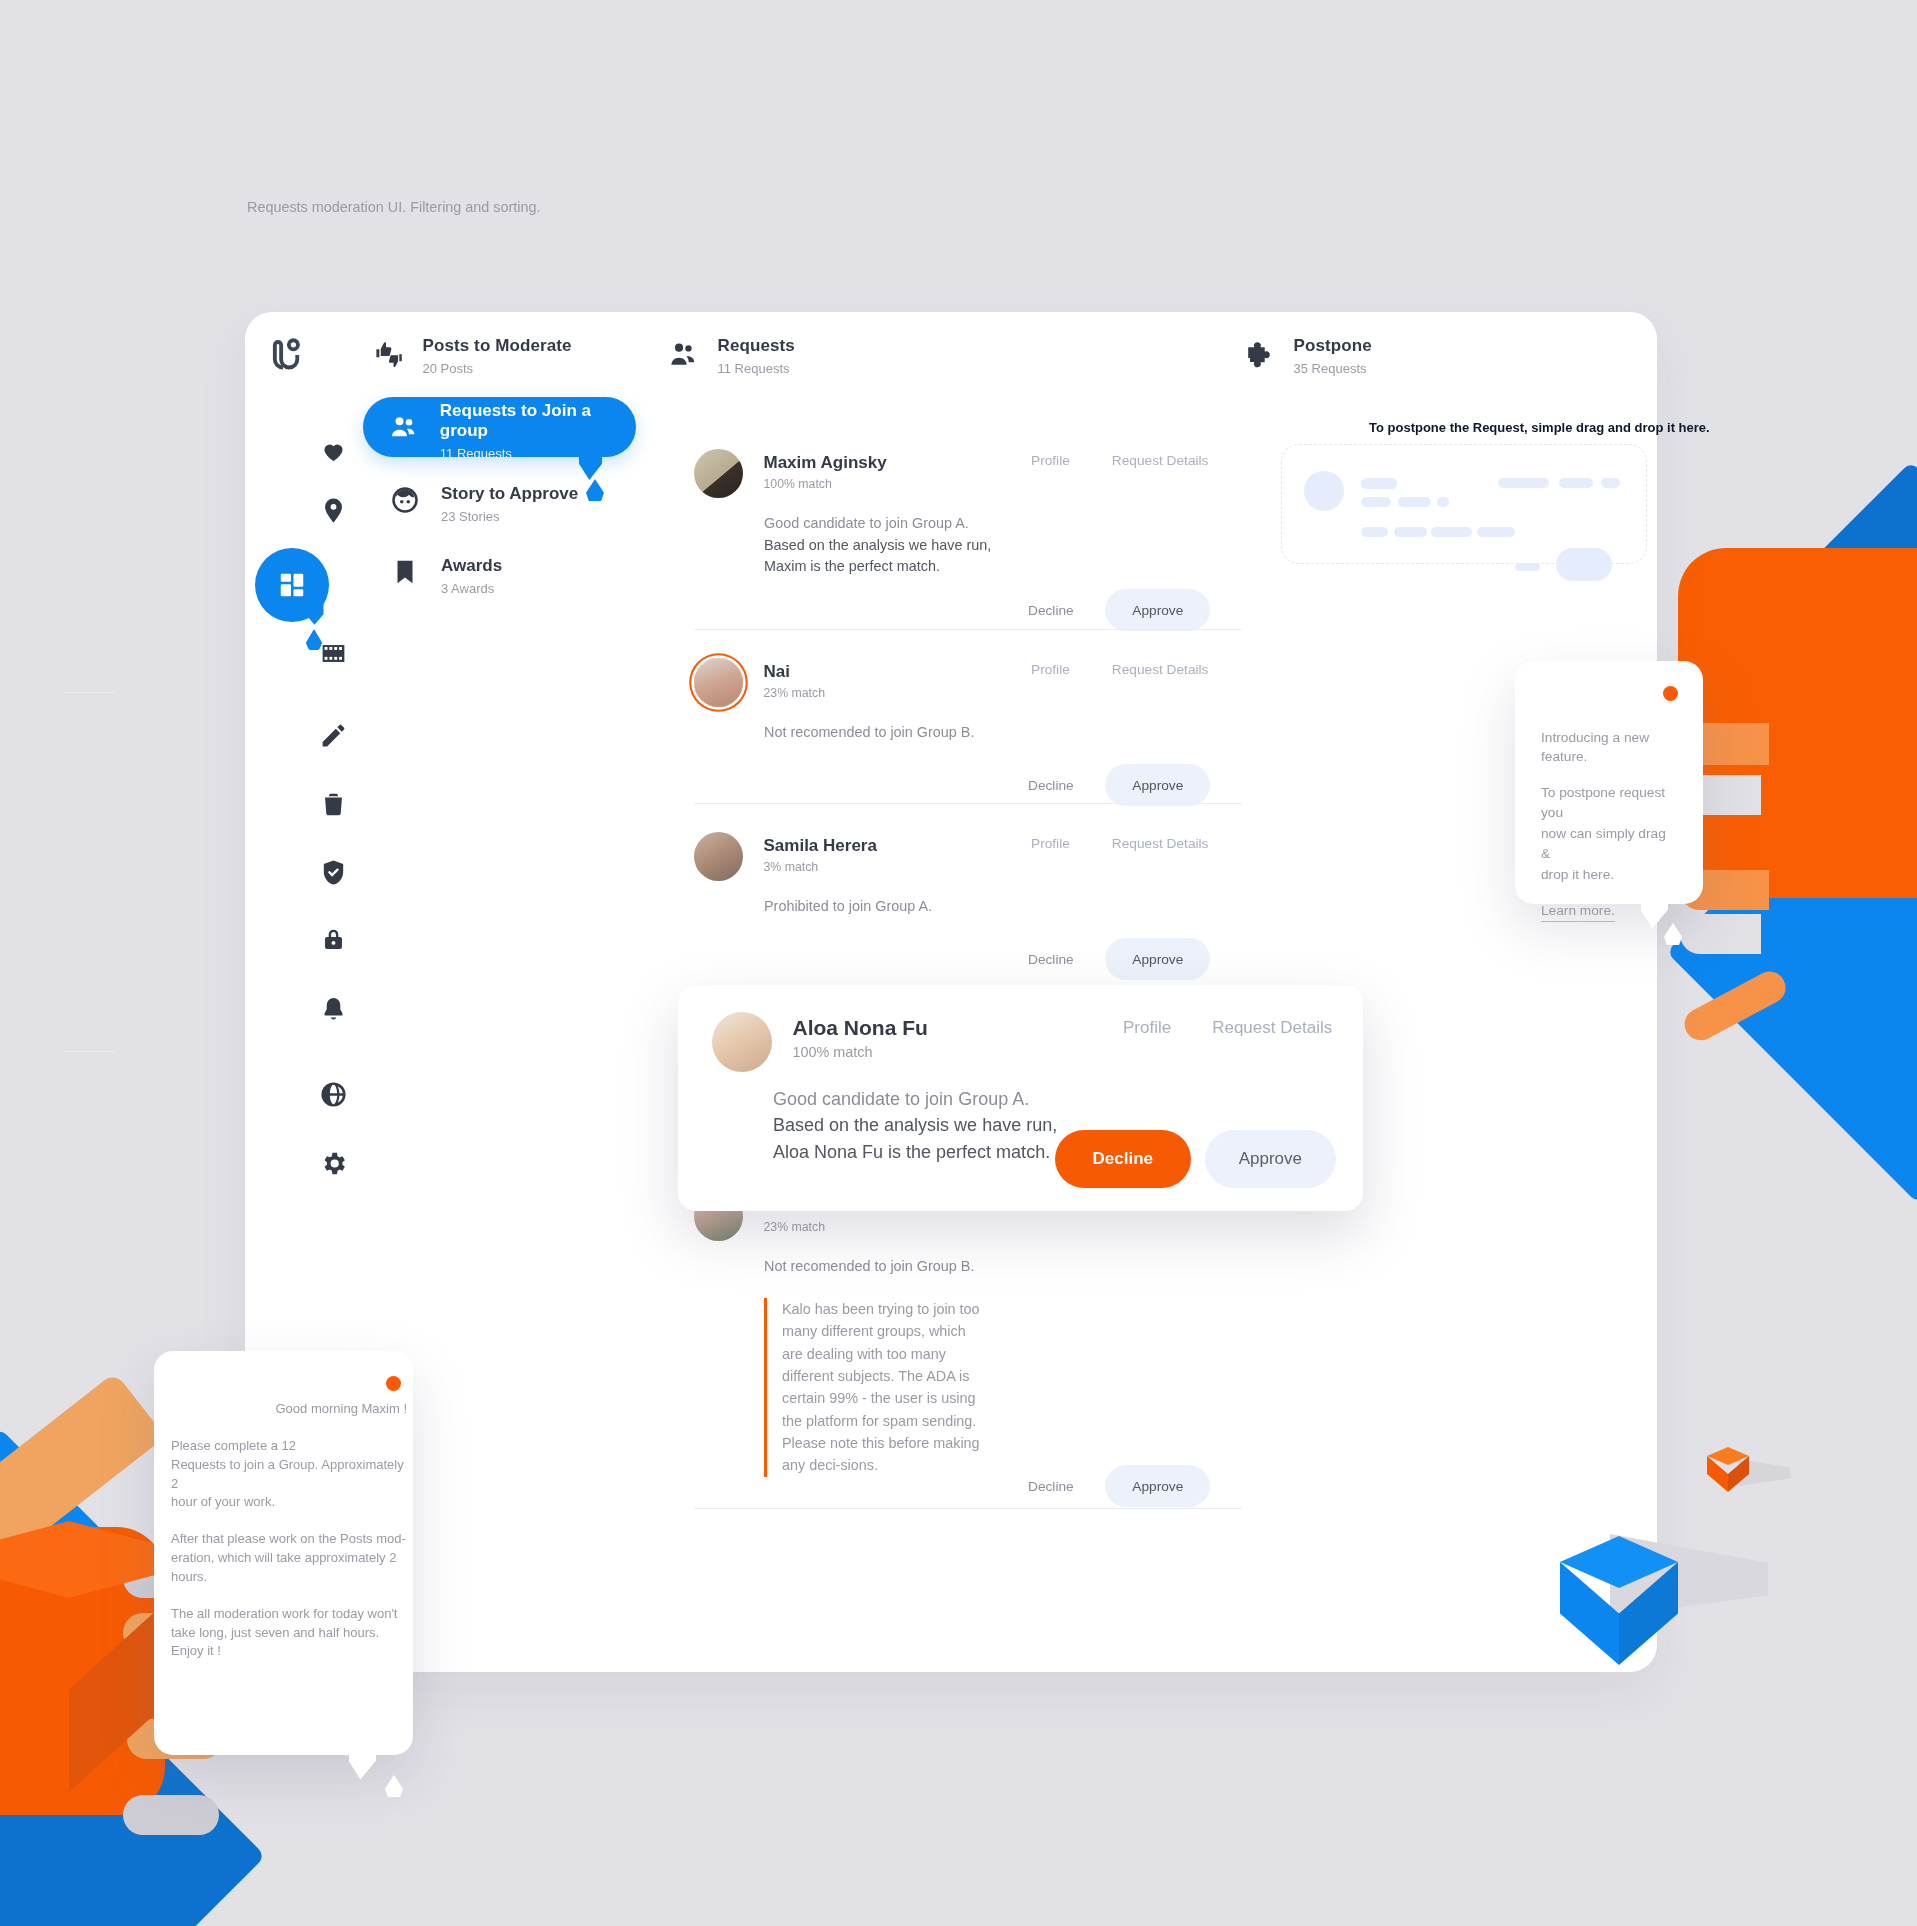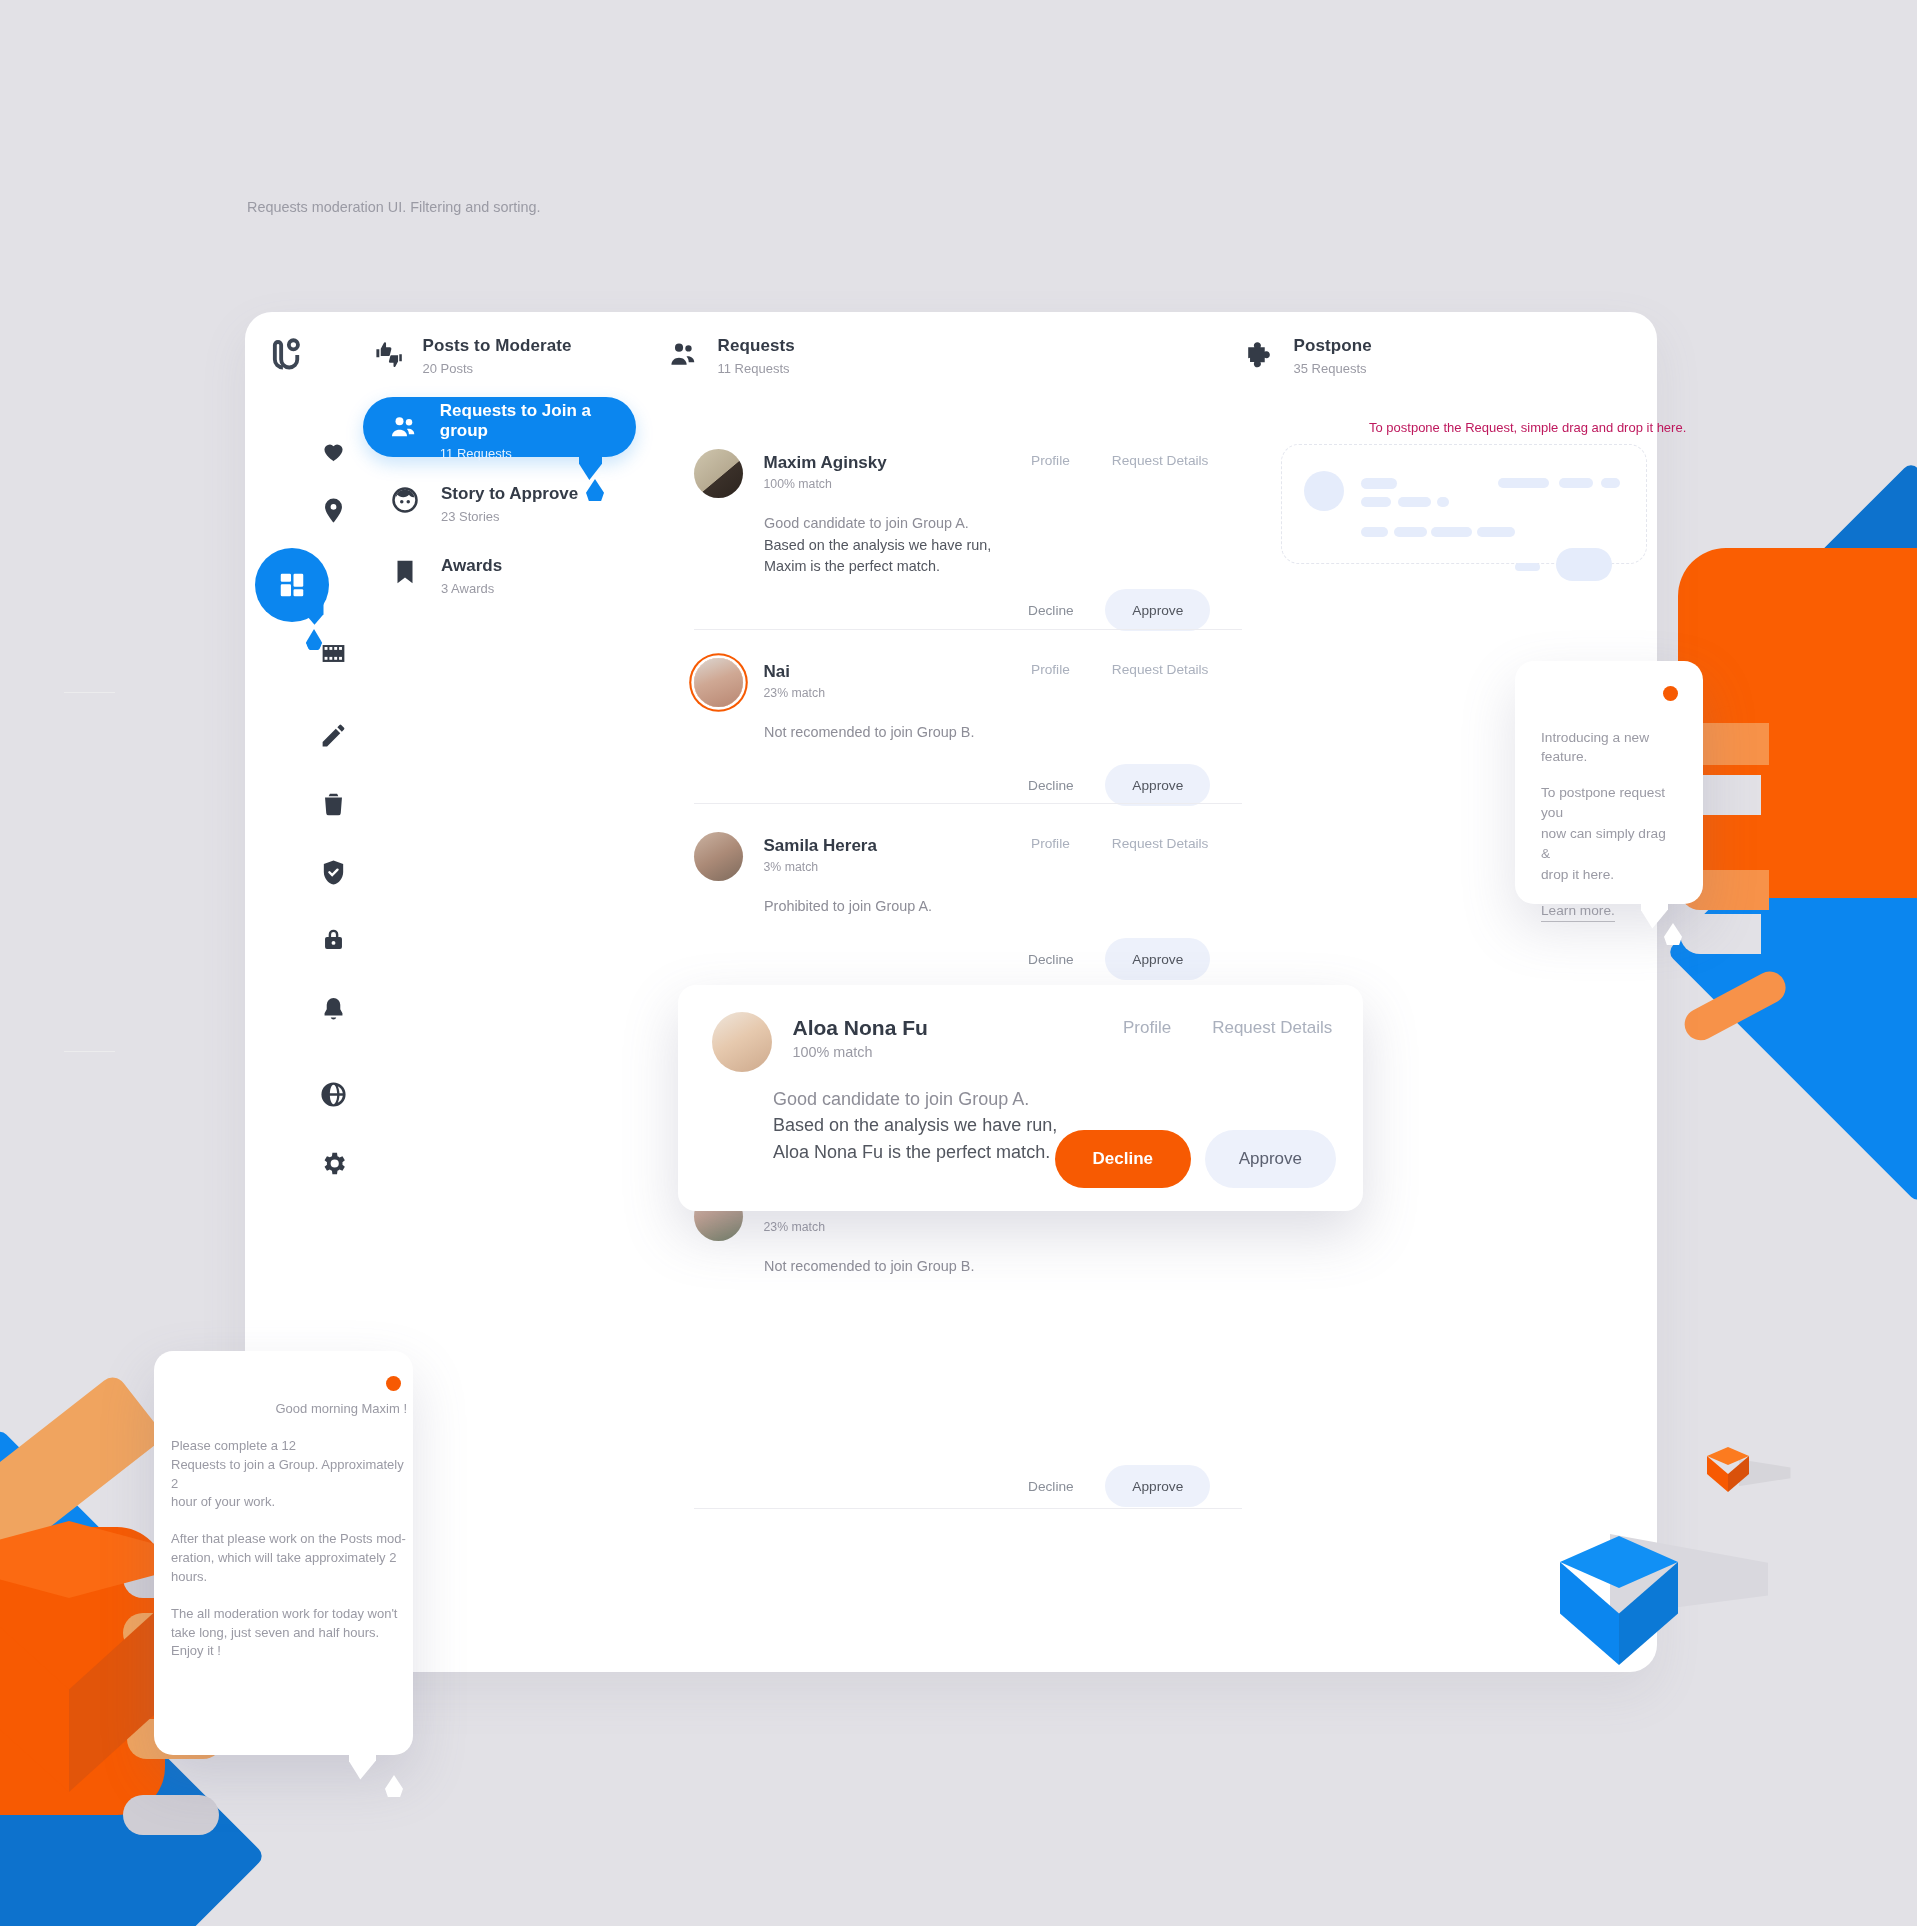--- a/index.html
+++ b/index.html
@@ -168,21 +168,21 @@
   .btn-decline-primary {
     font-size:17px; font-weight:700; color:#fff; background:#f75a02;
     border:none; padding:19px 38px; border-radius:31.5px; cursor:pointer;
   }
   .btn-approve-lg {
     font-size:17px; color:#5b6070; background:#edf1fb; border:none;
     padding:19px 34px; border-radius:31.5px; cursor:pointer;
   }
 
   
-  .dz-hint { position:absolute; font-size:13px; color:#be185d; }
+  .dz-hint { position:absolute; font-size:13px; color:#0f172a;font-weight:bold; }
   .dropzone {
     position:absolute; border:1.4px dashed #e4e6ee; border-radius:18px;
     background:#fff;
   }
   .sk { position:absolute; background:#e5ecfb; border-radius:6.8px; }
   .sk.circ { border-radius:50%; }
   .sk.pill { border-radius:18px; }
 
   
   .bubble-card {
@@ -511,20 +511,23 @@
         <div class="req-name">Kalo</div>
         <div class="req-match">23% match</div>
       </div>
     </div>
     <div class="req-links" style="left:337px;">
       <span>Profile</span>
       <span>Request Details</span>
     </div>
     <div class="req-body">
       <p>Not recomended to join Group B.</p>
+    </div>
+    <div class="quote">
+      <p>Kalo has been trying to join too many different groups, which are dealing with too many different subjects. The ADA is certain 99% - the user is using the platform for spam sending. Please note this before making any deci-sions.</p>
     </div>
     <div class="req-actions" style="left:316px;top:273px;">
       <button class="btn-decline">Decline</button>
       <button class="btn-approve">Approve</button>
     </div>
   </div>
   <div class="divider" style="left:694px;top:1508px;width:548px;"></div>
 
   <div class="col-head" style="left:1244px;top:336px;">
     <span class="ch-icon">

